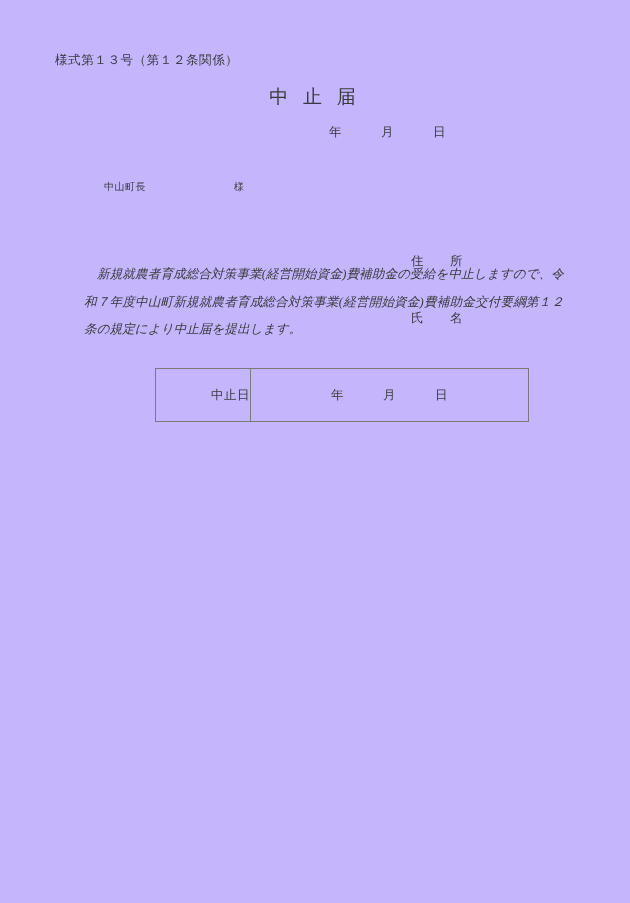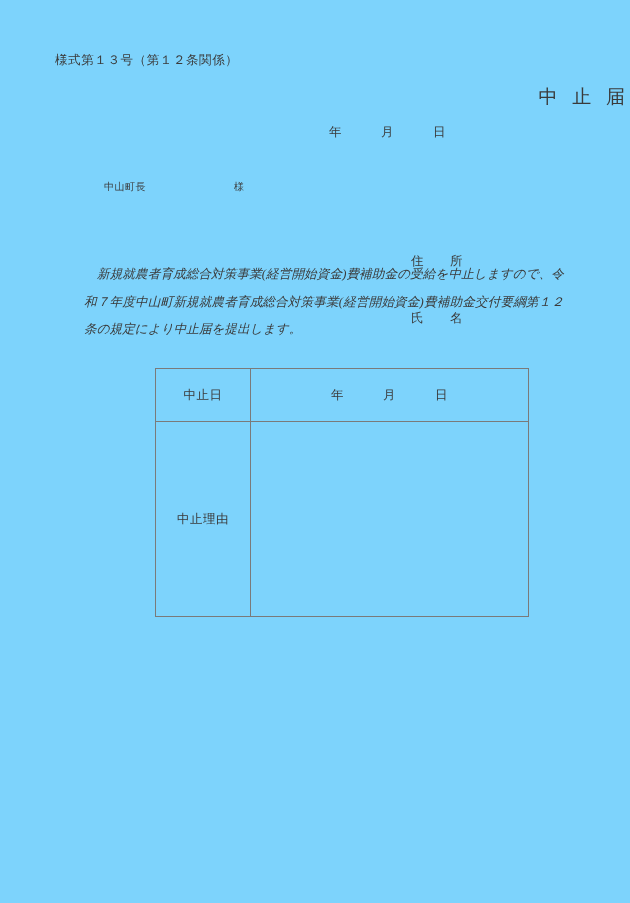--- a/index.html
+++ b/index.html
@@ -13,41 +13,41 @@
     position: relative;
     font-family: "Liberation Serif", "DejaVu Serif", serif;
     color: #3a3a3a;
     -webkit-font-smoothing: antialiased;
   }
   .page {
     position: absolute;
     inset: 0;
     width: 630px;
     height: 903px;
-    background: #7dd3fc;
+    background: #c4b5fd;
     overflow: hidden;
   }
 
   
   .form-number {
     position: absolute;
     left: 55px;
     top: 52px;
     font-size: 12.5px;
     letter-spacing: 0.6px;
     white-space: pre;
   }
 
   
   .doc-title {
     position: absolute;
     left: 0;
     right: 0;
     top: 84px;
-    text-align: right;
+    text-align: center;
     font-size: 19px;
     letter-spacing: 5px;
     white-space: pre;
   }
 
   
   .date-line {
     position: absolute;
     left: 0;
     right: 0;
@@ -111,21 +111,21 @@
   }
   .form-table td {
     border: 1px solid #7a7a7a;
     font-size: 12.5px;
     letter-spacing: 0.5px;
     padding: 0;
     vertical-align: middle;
   }
   .cell-label {
     width: 94px;
-    text-align: center;
+    text-align: right;
     white-space: pre;
     margin-top: 11px;
   }
   .cell-value {
     text-align: center;
     white-space: pre;
   }
   .row-date td { height: 52px; }
   .row-reason td { height: 194px; }
   .reason-value { }
@@ -153,20 +153,16 @@
   <div class="body-text">
     <p>新規就農者育成総合対策事業(経営開始資金)費補助金の受給を中止しますので、令和７年度中山町新規就農者育成総合対策事業(経営開始資金)費補助金交付要綱第１２条の規定により中止届を提出します。</p>
   </div>
 
   <table class="form-table">
     <tbody>
       <tr class="row-date">
         <td class="cell-label">中止日</td>
         <td class="cell-value">年　　　月　　　日</td>
       </tr>
-      <tr class="row-reason">
-        <td class="cell-label">中止理由</td>
-        <td class="cell-value reason-value"></td>
-      </tr>
     </tbody>
   </table>
 
 </div>
 
 </body></html>

